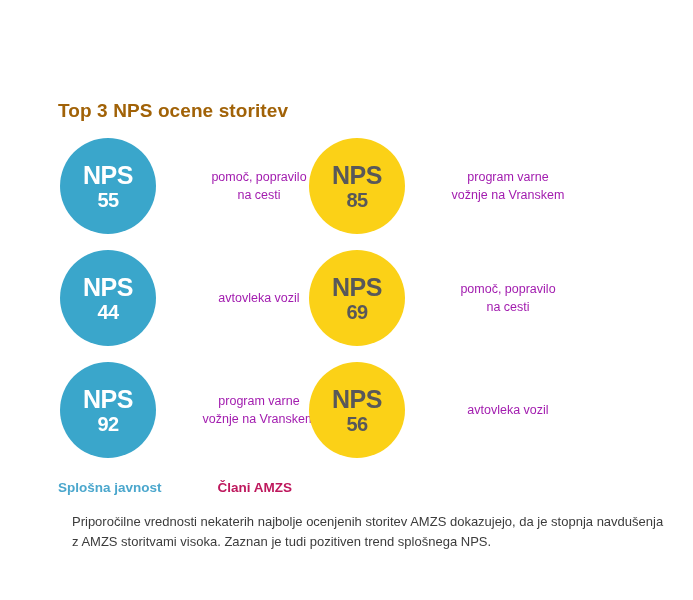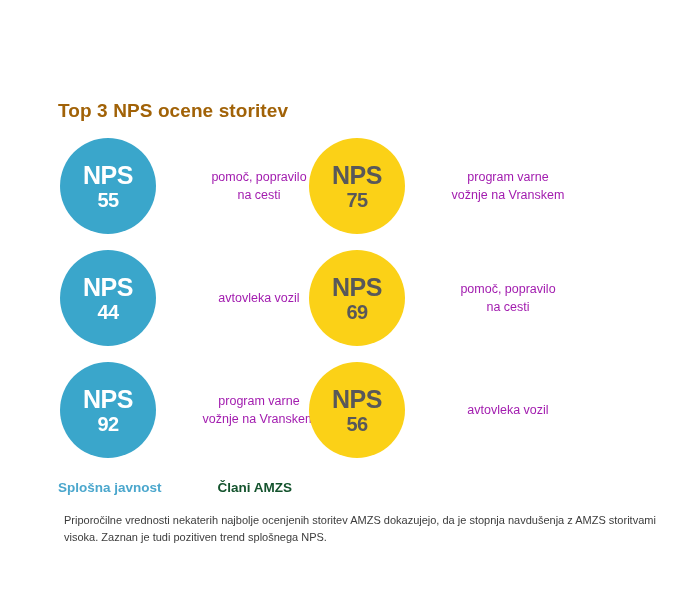--- a/index.html
+++ b/index.html
@@ -105,29 +105,29 @@
     display: flex;
     align-items: center;
     gap: 20px;
   }
   .legend-item {
     font-size: 13.5px;
     font-weight: bold;
   }
   .legend-item.first  { margin-right: 36px; }
   .legend-blue   { color: #4ba7cd; }
-  .legend-yellow { color: #14532d; }
+  .legend-yellow { color: #be185d; }
 
   
   .footer {
     position: absolute;
-    left: 64px;
+    left: 72px;
     top: 512px;
     width: 600px;
-    font-size: 11px;
+    font-size: 13px;
     line-height: 1.55;
     color: #3c3c3c;
   }
 </style>
 </head>
 <body>
 
 <div class="infographic">
 
   <div class="title">Top 3 NPS ocene storitev</div>
@@ -139,21 +139,21 @@
         <div class="bubble blue">
           <span class="bubble-label">NPS</span>
           <span class="bubble-score">55</span>
         </div>
         <div class="service-name">pomoč, popravilo
 na cesti</div>
       </div>
       <div class="nps-cell right">
         <div class="bubble yellow">
           <span class="bubble-label">NPS</span>
-          <span class="bubble-score">75</span>
+          <span class="bubble-score">85</span>
         </div>
         <div class="service-name">program varne
 vožnje na Vranskem</div>
       </div>
     </div>
 
     <div class="nps-row">
       <div class="nps-cell left">
         <div class="bubble blue">
           <span class="bubble-label">NPS</span>

